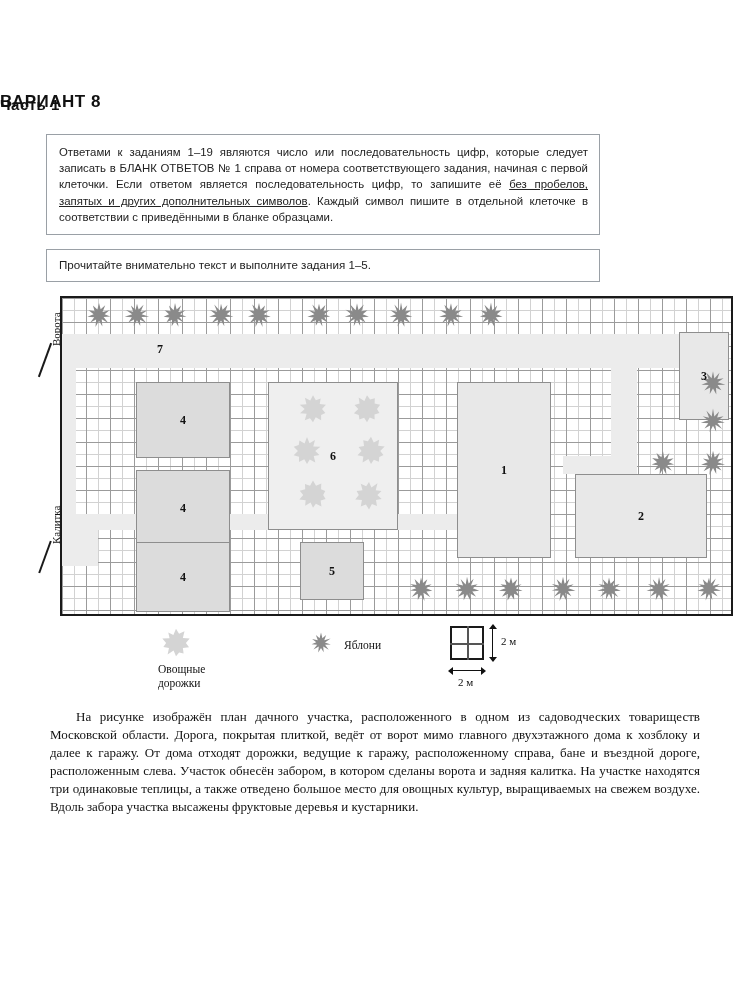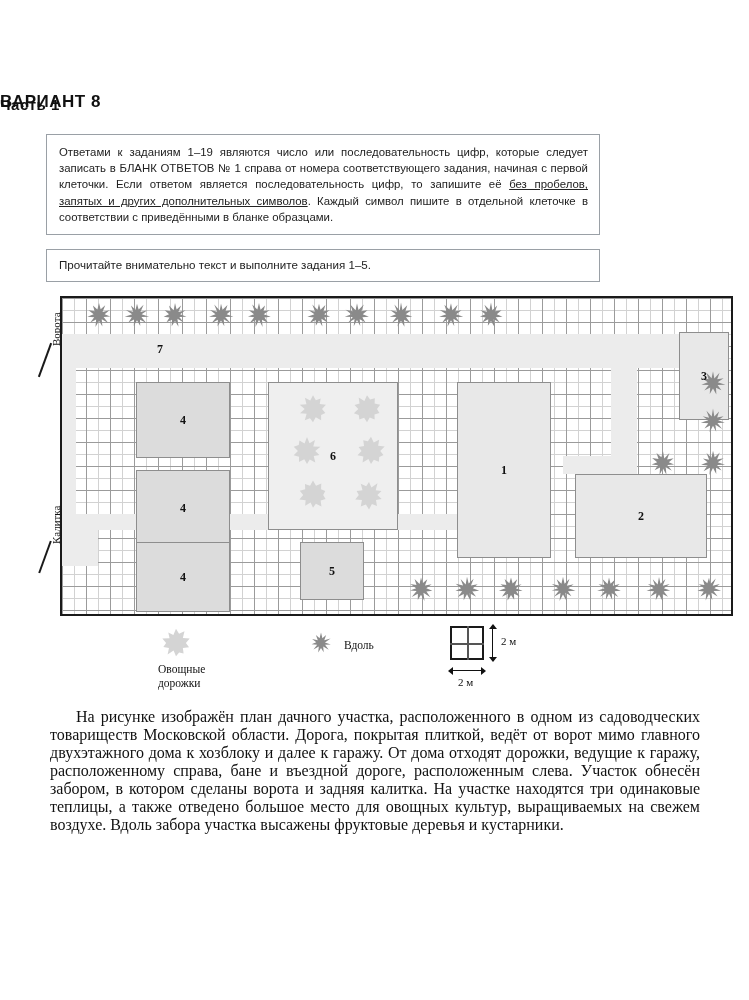--- a/index.html
+++ b/index.html
@@ -100,21 +100,21 @@
   }
   .arrow-v{position:absolute;width:1.4px;background:#111;}
   .arrow-h{position:absolute;height:1.4px;background:#111;}
   .ah{position:absolute;width:0;height:0;}
   .scale-txt{position:absolute;font-family:"Liberation Serif", serif;font-size:11px;color:#111;}
 
   
   .body-text{
     position:absolute;left:50px;top:708px;width:650px;
     font-family:"Liberation Serif", serif;
-    font-size:16px;line-height:18px;text-align:justify;color:#111;
+    font-size:13px;line-height:18px;text-align:justify;color:#111;
     text-indent:26px;
     hyphens:auto;
   }
 </style>
 </head>
 <body>
 
 <div class="page">
 
   <div class="variant-title">ВАРИАНТ 8</div>
@@ -336,21 +336,21 @@
       <span class="lg-text" style="margin-left:12px;">
         <span>Овощные</span><br>
         <span>дорожки</span>
       </span>
     </div>
 
     <div class="lg-item" style="left:274px;top:12px;">
       <span id="lg-apple-icon"><svg width="22" height="22" viewBox="0 0 22 22">
             <path d="M11.00,0.47 L12.42,6.16 L16.13,3.02 L14.28,8.16 L20.60,6.62 L14.96,10.43 L20.76,12.40 L15.08,12.86 L18.70,17.67 L13.23,14.47 L13.69,20.16 L11.00,16.07 L8.21,20.50 L8.81,14.41 L3.42,17.57 L7.19,12.74 L1.57,12.36 L6.27,10.32 L2.11,6.94 L7.82,8.24 L5.90,3.07 L9.59,6.21 Z" fill="#8a8a8a"></path>
           </svg></span>
-      <span class="lg-text" style="margin-left:12px;">Вдоль</span>
+      <span class="lg-text" style="margin-left:12px;">Яблони</span>
     </div>
 
     <div>
       <div class="scale-sq" style="left:414px;top:6px;"></div>
 
       <div class="arrow-v" style="left:456px;top:8px;height:30px;"></div>
       <div class="ah" style="left:452.5px;top:4px;border-left:4px solid transparent;border-right:4px solid transparent;border-bottom:5px solid #111;"></div>
       <div class="ah" style="left:452.5px;top:37px;border-left:4px solid transparent;border-right:4px solid transparent;border-top:5px solid #111;"></div>
       <div class="scale-txt" style="left:465px;top:15px;">2 м</div>
 

